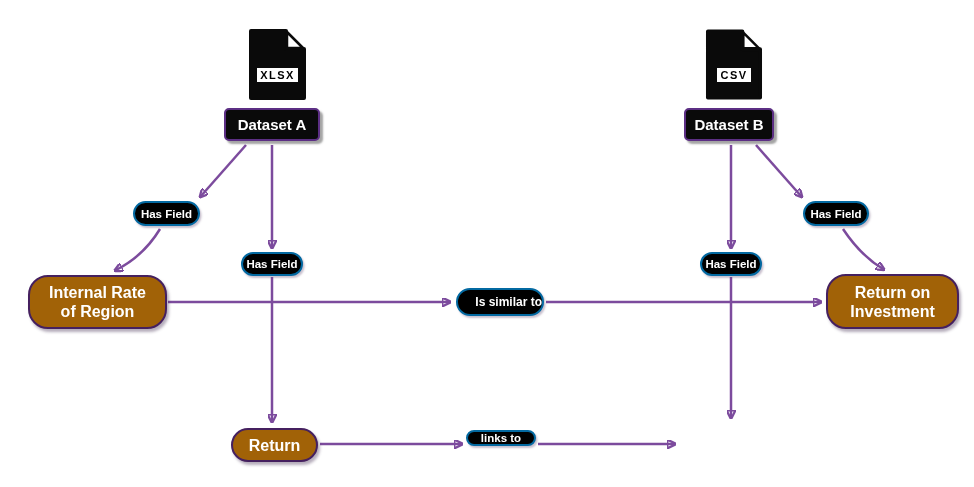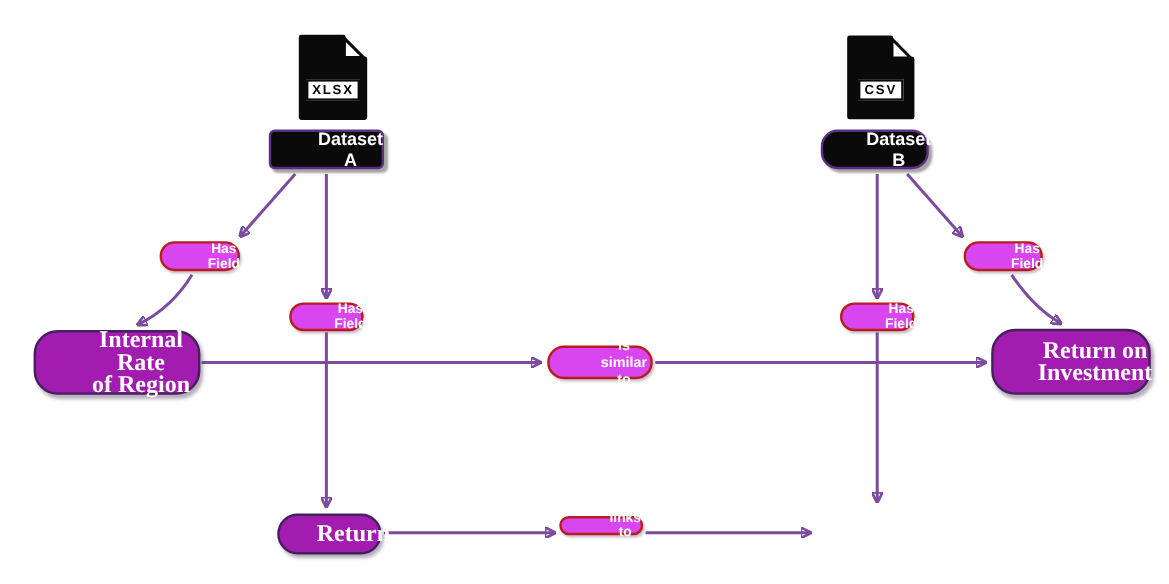--- a/index.html
+++ b/index.html
@@ -4,32 +4,32 @@
 <style>
   html,body{margin:0;padding:0;background:#ffffff;}
   .canvas{
     position:relative;width:974px;height:487px;background:#ffffff;
     font-family:"Liberation Sans",sans-serif;overflow:hidden;
   }
   .edges{position:absolute;left:0;top:0;width:974px;height:487px;}
   .edges path{fill:none;stroke:#7c4b9d;stroke-width:2.5px;}
   .node{
     position:absolute;display:flex;flex-direction:column;align-items:center;justify-content:center;
-    text-align:center;font-weight:bold;color:#ffffff;box-sizing:border-box;padding-left:40px;
+    text-align:center;font-weight:bold;color:#ffffff;box-sizing:border-box;
   }
   .entity{
-    background:#a21caf;border:2.5px solid #45205f;border-radius:20px;
-    font-size:20px;line-height:19px;box-shadow:2px 3px 3px rgba(70,50,85,0.40);font-family:Liberation Serif, serif;
+    background:#a16207;border:2.5px solid #45205f;border-radius:20px;
+    font-size:16px;line-height:19px;box-shadow:2px 3px 3px rgba(70,50,85,0.40);
   }
   .dataset{
     background:#0a0a0a;border:2px solid #5c2f84;border-radius:5px;
     font-size:15px;box-shadow:3px 3px 2px rgba(90,90,90,0.55);
   }
   .pill{
-    background:#d946ef;border:2px solid #b91c1c;border-radius:14px;
+    background:#000000;border:2px solid #0369a1;border-radius:14px;
     font-size:11.5px;box-shadow:1.5px 2px 2px rgba(100,75,115,0.35);
   }
   .fileicon{position:absolute;}
   .badge{
     position:absolute;left:0;right:0;margin:0 auto;width:max-content;
     background:#ffffff;border:2.5px solid #0a0a0a;padding:0 3px;
     font-size:11px;font-weight:bold;letter-spacing:1.5px;color:#000;line-height:14px;
   }
 </style>
 </head>
@@ -69,21 +69,21 @@
     <svg width="58" height="73" viewBox="0 0 59 73">
       <path d="M3,3 H38 V21 H56 V70 H3 Z" fill="#0a0a0a" stroke="#0a0a0a" stroke-width="4" stroke-linejoin="round"></path>
       <path d="M39,4 L55,20 L39,20 Z" fill="#ffffff" stroke="#0a0a0a" stroke-width="2.5" stroke-linejoin="round"></path>
     </svg>
     <div class="badge" style="top:38px;">CSV</div>
   </div>
 
   <div class="node dataset" style="left:224px;top:108px;width:96px;height:33px;">
     <span>Dataset A</span>
   </div>
-  <div class="node dataset" style="left:684px;top:108px;width:90px;height:33px;border-radius:14px;">
+  <div class="node dataset" style="left:684px;top:108px;width:90px;height:33px;">
     <span>Dataset B</span>
   </div>
 
   <div class="node pill" style="left:133px;top:201px;width:67px;height:25px;">
     <span>Has Field</span>
   </div>
   <div class="node pill" style="left:241px;top:252px;width:62px;height:24px;">
     <span>Has Field</span>
   </div>
   <div class="node pill" style="left:700px;top:252px;width:62px;height:24px;">

